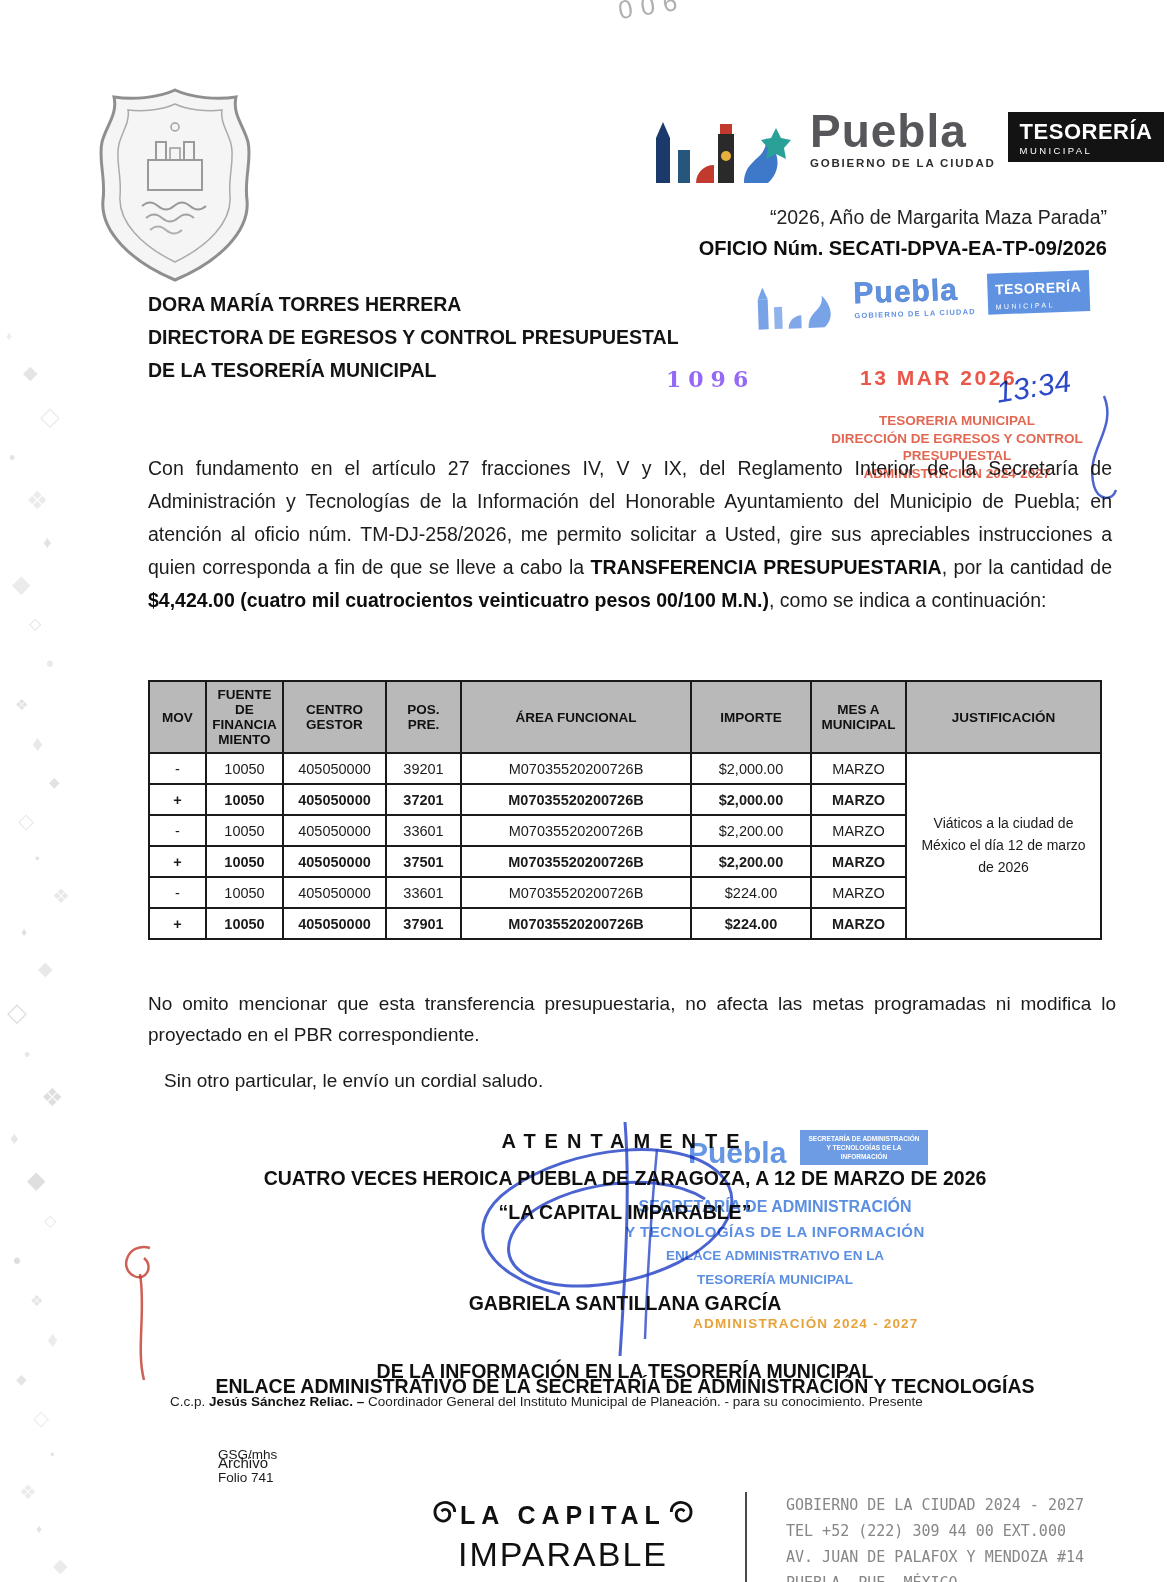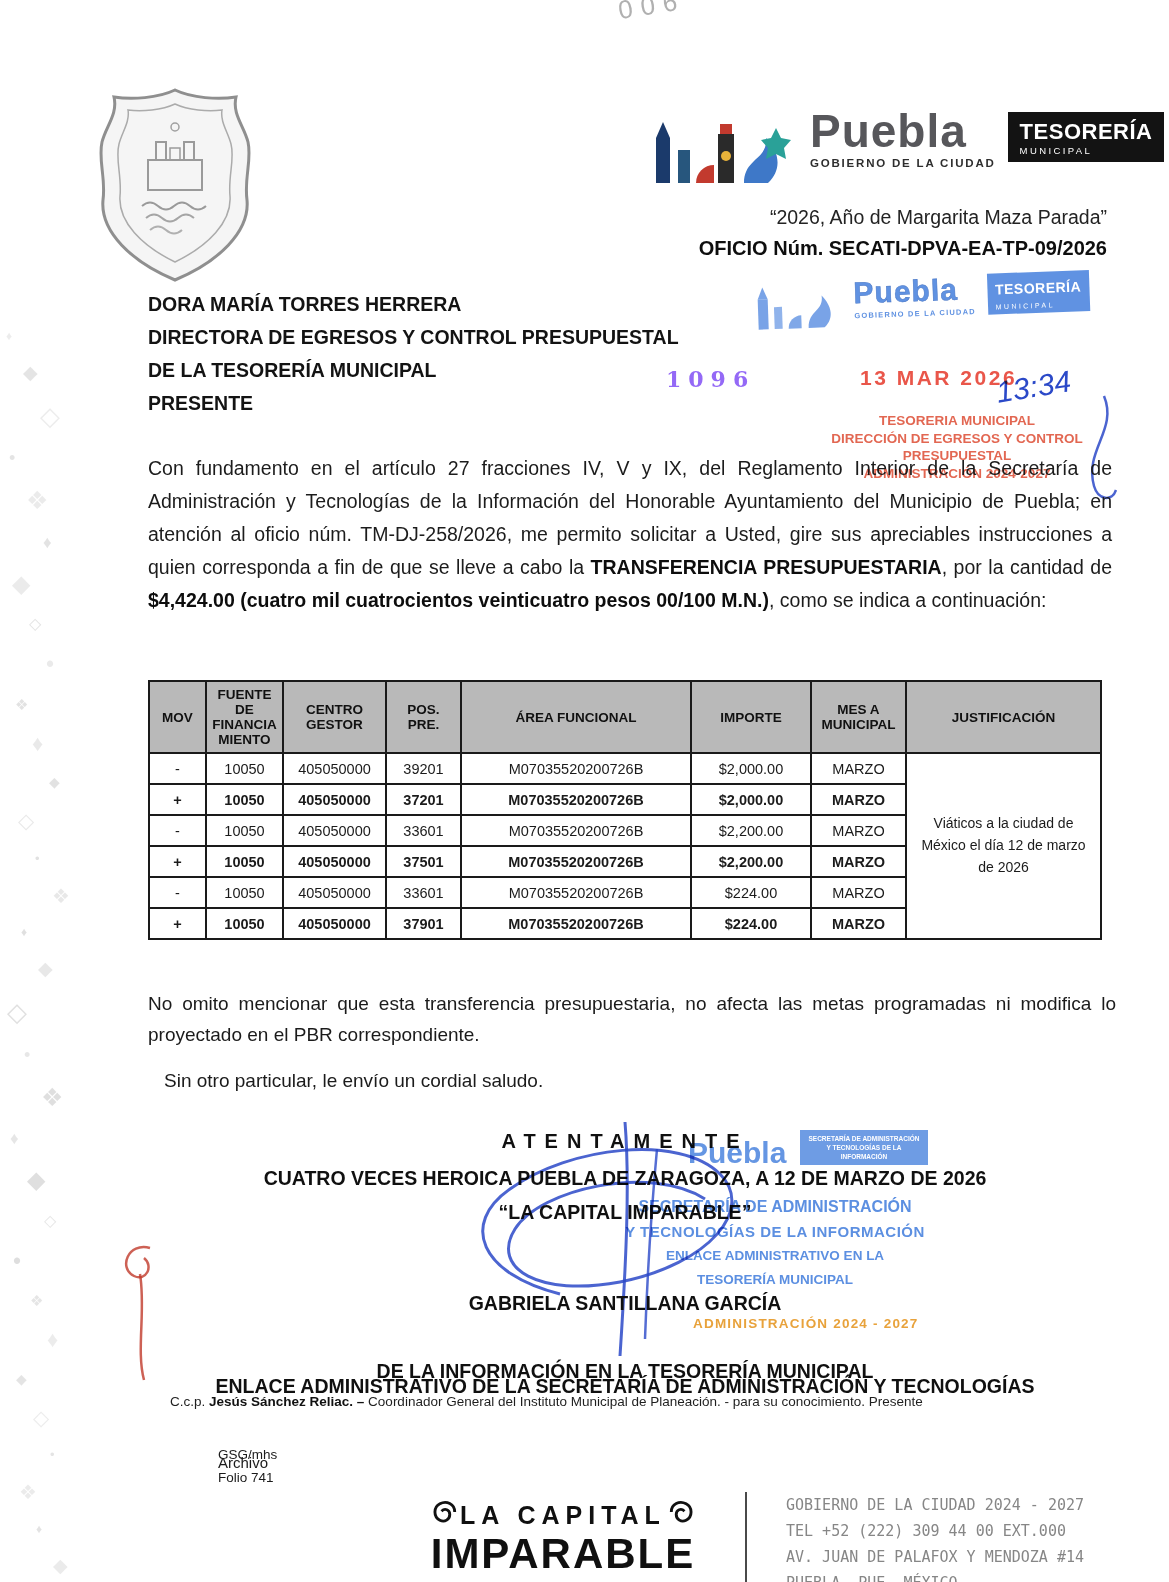--- a/index.html
+++ b/index.html
@@ -96,21 +96,21 @@
 
   .ccp { left:170px; top:1394px; font-size:13.5px; color:#1f1f1f; }
   .ccp b { color:#111; }
   .ccp-archivo { left:218px; top:1424px; font-size:15px;margin-top:30px; }
   .ccp-initials { left:218px; top:1447px; font-size:13.5px; }
   .ccp-folio { left:218px; top:1470px; font-size:13.5px; }
 
   .bottom-logo { left:408px; top:1498px; width:310px; text-align:center; color:#101010; }
   .bottom-logo-top { display:flex; align-items:center; justify-content:center; gap:2px;
     font-size:25px; font-weight:bold; letter-spacing:6px; }
-  .bottom-logo-bottom { font-size:42px; font-weight:bold; letter-spacing:2px; line-height:44px; }
+  .bottom-logo-bottom { font-size:34px; font-weight:normal; letter-spacing:2px; line-height:44px; }
 
   .footer-divider { left:745px; top:1492px; width:2px; height:90px; background:#4a4a4a; }
   .footer-address { left:786px; top:1492px; font-family:"DejaVu Sans Mono", monospace; font-size:15px;
     color:#868686; line-height:26px; white-space:nowrap; }
 </style>
 </head>
 <body>
 
 <div class="page">
 
@@ -190,21 +190,20 @@
     </span>
   </div>
 
   <div class="abs quote">“2026, Año de Margarita Maza Parada”</div>
   <div class="abs oficio">OFICIO Núm. SECATI-DPVA-EA-TP-09/2026</div>
 
   <div class="abs recipient">
     <div>DORA MARÍA TORRES HERRERA</div>
     <div>DIRECTORA DE EGRESOS Y CONTROL PRESUPUESTAL</div>
     <div>DE LA TESORERÍA MUNICIPAL</div>
-    <div>PRESENTE</div>
   </div>
 
   <div class="abs brand stamp-blue-top">
     <span>
       <svg viewBox="0 0 90 56" width="90" height="56">
         <rect x="6" y="18" width="10" height="30" fill="#4a83de" opacity=".85"></rect>
         <path d="M6,18 L11,6 L16,18 Z" fill="#4a83de" opacity=".85"></path>
         <rect x="22" y="26" width="8" height="22" fill="#4a83de" opacity=".7"></rect>
         <path d="M36,48 a13,13 0 0 1 13,-13 v13 Z" fill="#4a83de" opacity=".8"></path>
         <path d="M56,48 C56,30 72,32 70,16 C80,27 82,39 72,48 Z" fill="#4a83de" opacity=".85"></path>

